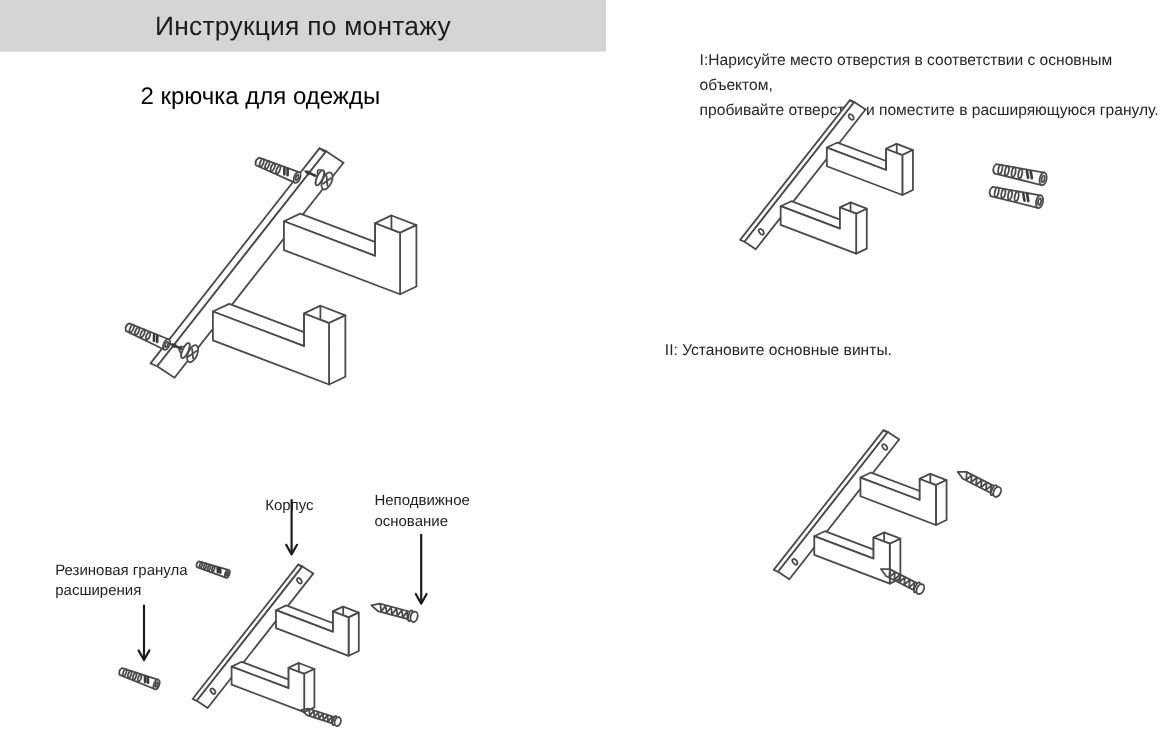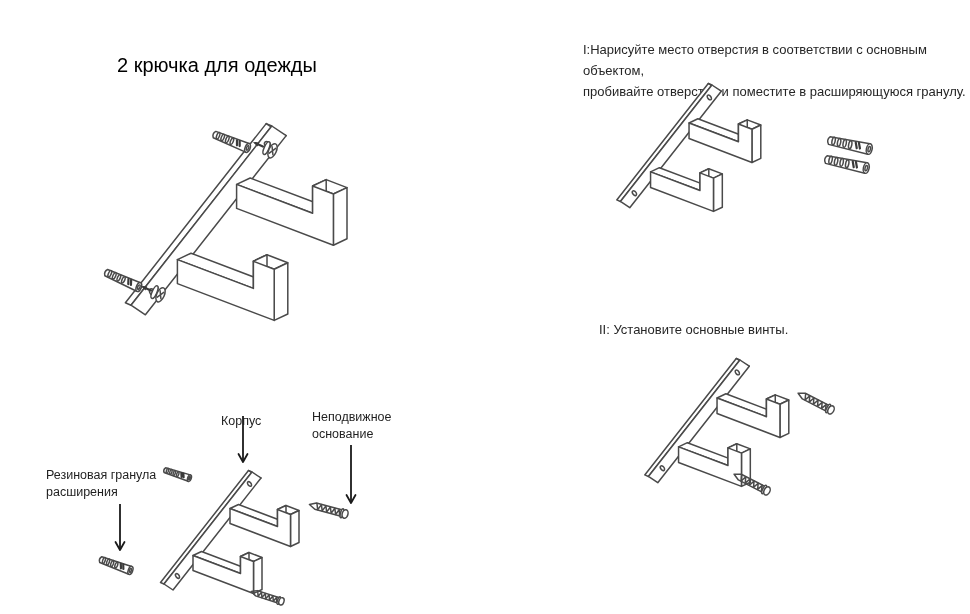--- a/index.html
+++ b/index.html
@@ -1,24 +1,24 @@
 <!DOCTYPE html>
 <html><head>
 <meta charset="utf-8">
 <style>
   html,body{margin:0;padding:0;background:#fff;}
   .page{position:relative;width:970px;height:614px;background:#ffffff;overflow:hidden;
         font-family:"Liberation Sans",sans-serif;color:#262626;}
   .title-bar{position:absolute;left:0;top:0;width:505px;height:43px;background:#d5d5d5;
              display:flex;align-items:center;justify-content:center;}
   .title{font-size:22px;color:#1c1c1c;letter-spacing:.2px;}
-  .subtitle{position:absolute;left:117px;top:54px;font-size:20px;color:#000;}
+  .subtitle{position:absolute;left:117px;top:70px;font-size:20px;color:#000;}
   .step{position:absolute;font-size:13px;line-height:21px;color:#262626;}
   #step1{left:583px;top:39px;width:400px;}
-  #step2{left:599px;top:281px;margin-top:38px;}
+  #step2{left:554px;top:281px;}
   .callout{position:absolute;font-size:12.5px;line-height:17px;color:#1f1f1f;}
   #callout-body{left:221px;top:413px;}
   #callout-base{left:312px;top:409px;width:95px;}
   #callout-granule{left:46px;top:467px;width:118px;}
   .diagram{position:absolute;}
   #d1{left:100px;top:96px;}
   #d2{left:612px;top:74px;}
   #d3{left:630px;top:338px;}
   #d4{left:88px;top:428px;}
   .arrow{position:absolute;}
@@ -71,20 +71,23 @@
       <g id="screwhead">
         <path class="dk" d="M-10,8 L-2,8"></path>
         <polygon class="dkf" points="-13,8 -7,5.8 -7,10.2"></polygon>
         <ellipse class="ln" cx="2" cy="8" rx="2.4" ry="6.8"></ellipse>
         <ellipse class="ln" cx="8.5" cy="8" rx="3.8" ry="7.6"></ellipse>
         <path class="nf" d="M6.5,4.5 L10.5,11.5 M10.5,4.5 L6.5,11.5"></path>
       </g>
     </defs>
   </svg>
 
+  <div class="title-bar">
+    <div class="title">Инструкция по монтажу</div>
+  </div>
   <div class="subtitle">2 крючка для одежды</div>
 
   <div class="step" id="step1">
     <div>I:Нарисуйте место отверстия в соответствии с основным объектом,</div>
     <div>пробивайте отверстия и поместите в расширяющуюся гранулу.</div>
   </div>
   <div class="step" id="step2">II: Установите основные винты.</div>
 
   <svg class="diagram" id="d1" width="250" height="228" viewBox="0 0 250 228">
     <use href="#plate2hooks" transform="translate(15,30) scale(0.8)"></use>

